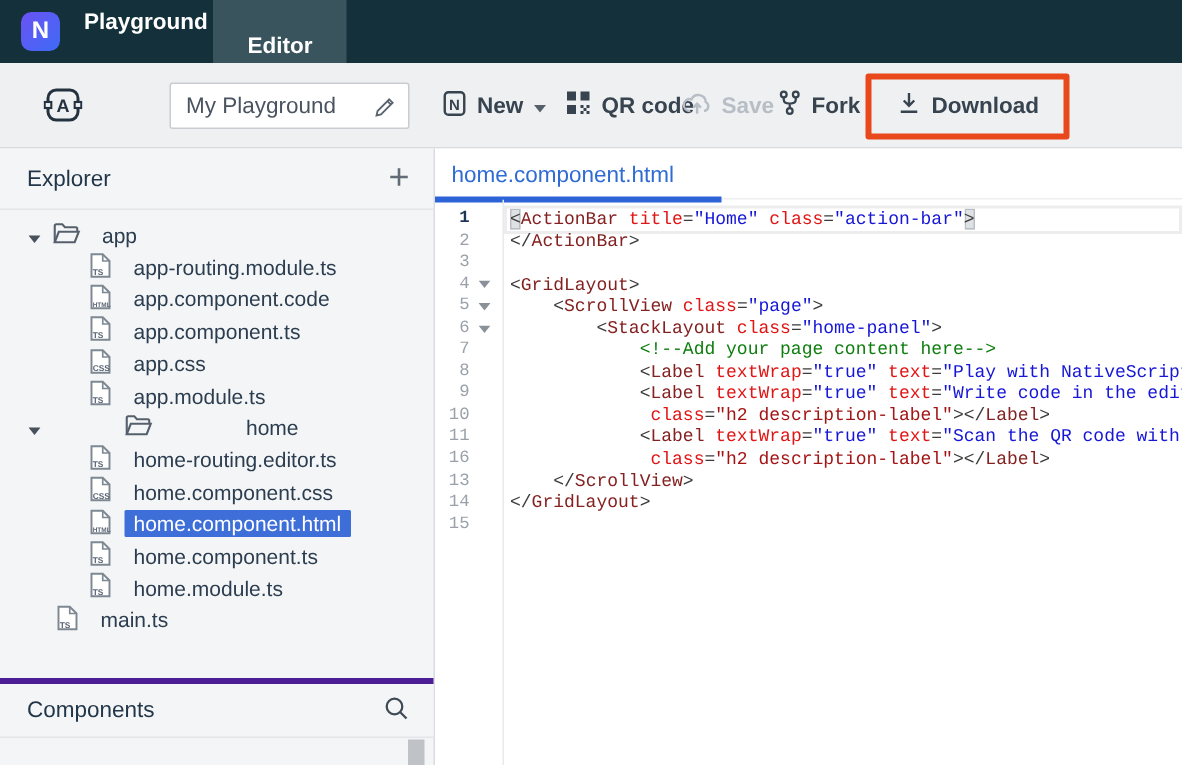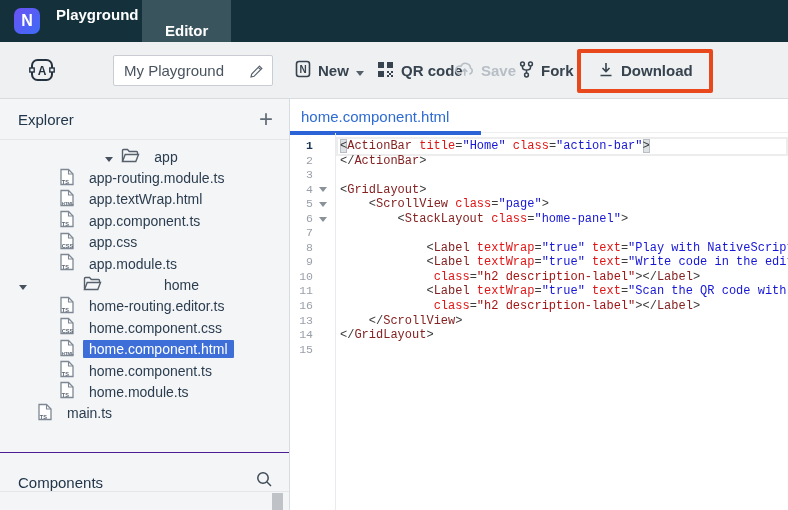--- a/index.html
+++ b/index.html
@@ -33,22 +33,22 @@
   .sidebar{position:absolute;left:0;top:99px;width:290px;height:411px;background:#f4f5f7;border-right:1px solid #d9dce0;}
   .panel-header{height:41px;display:flex;align-items:center;justify-content:space-between;padding:0 16px 0 18px;
                 font-size:15px;color:#223649;border-bottom:1px solid #e3e5e9;}
   .plus-btn{font-size:24px;font-weight:300;color:#626c76;line-height:20px;cursor:pointer;}
   .tree{padding-top:6px;}
   .tree-row{height:21.4px;display:flex;align-items:center;font-size:14px;color:#2b3d4f;cursor:pointer;white-space:nowrap;}
   .tree-row .caret{margin-right:8px;}
   .tree-row .ficon{margin-right:8px;flex:none;}
   .tree-row .lbl{padding:1px 6px;border-radius:1px;}
   .tree-row .lbl.sel{background:var(--selection);color:#fff;}
-  .components{position:absolute;left:0;top:353px;width:289px;height:40px;background:#f4f5f7;border-top:1px solid #4c1d95;border-bottom:1px solid #e3e5e9;
-              display:flex;align-items:flex-end;justify-content:space-between;padding:0 16px 0 18px;font-size:15px;color:#223649;}
+  .components{position:absolute;left:0;top:353px;width:289px;height:40px;background:#f4f5f7;border-top:4px solid #4c1d95;border-bottom:1px solid #e3e5e9;
+              display:flex;align-items:center;justify-content:space-between;padding:0 16px 0 18px;font-size:15px;color:#223649;}
   .side-thumb{position:absolute;right:6px;top:394px;width:11px;height:17px;background:#bfc2c7;}
 
   
   .editor-area{position:absolute;left:290px;top:99px;width:498px;height:411px;background:#fff;}
   .tabbar{position:relative;height:34px;border-bottom:1px solid #eceef0;}
   .tab{position:absolute;left:0;top:0;height:34px;padding:0 32px 0 11px;display:flex;align-items:center;
        font-size:15px;color:#2e6bd3;cursor:pointer;}
   .tab::after{content:"";position:absolute;left:0;right:0;bottom:-2px;height:4px;background:var(--accent);}
   .code-wrap{position:relative;display:flex;height:377px;overflow:hidden;
              font-family:"Liberation Mono","DejaVu Sans Mono",monospace;font-size:12px;line-height:14.55px;}
@@ -134,21 +134,21 @@
     </div>
   <div class="hl-box"></div>
 </div>
 
 <div class="sidebar">
   <div class="panel-header">
     <span>Explorer</span>
     <span class="plus-btn">+</span>
   </div>
   <div class="tree" id="tree">
-      <div class="tree-row" style=" justify-content: center;">
+      <div class="tree-row" style="padding-left: 19px;">
         <span class="caret"><svg width="8" height="6" viewBox="0 0 8 6">
             <path d="M0 1 h8 L4 6 z" fill="#46515d"></path>
           </svg></span>
         <span class="ficon"><svg width="19" height="15" viewBox="0 0 19 15">
             <path d="M1.5 13.5 V2.5 q0-1 1-1 h4 l1.8 2 h7.2 q1 0 1 1 v2" fill="none" stroke="#55606c" stroke-width="1.4"></path>
             <path d="M1.5 13.5 L4.2 6.5 h13.3 L14.8 13.5 z" fill="none" stroke="#55606c" stroke-width="1.4"></path>
           </svg></span>
         <span class="lbl">app</span>
       </div>
       <div class="tree-row" style="padding-left: 59px;">
@@ -158,21 +158,21 @@
             <text x="2.8" y="15.6" font-size="5.6" font-weight="bold" fill="#5a6573" font-family="Liberation Sans">TS</text>
           </svg></span>
         <span class="lbl">app-routing.module.ts</span>
       </div>
       <div class="tree-row" style="padding-left: 59px;">
         <span class="ficon"><svg width="16" height="18" viewBox="0 0 16 18">
             <path d="M2 1.5 h7.5 L14 6 V16.5 H2 z" fill="#fff" stroke="#7e8893" stroke-width="1.3"></path>
             <path d="M9.5 1.5 V6 H14" fill="none" stroke="#7e8893" stroke-width="1.1"></path>
             <text x="2.8" y="15.6" font-size="4.3" font-weight="bold" fill="#5a6573" font-family="Liberation Sans">HTML</text>
           </svg></span>
-        <span class="lbl">app.textWrap.html</span>
+        <span class="lbl">app.component.code</span>
       </div>
       <div class="tree-row" style="padding-left: 59px;">
         <span class="ficon"><svg width="16" height="18" viewBox="0 0 16 18">
             <path d="M2 1.5 h7.5 L14 6 V16.5 H2 z" fill="#fff" stroke="#7e8893" stroke-width="1.3"></path>
             <path d="M9.5 1.5 V6 H14" fill="none" stroke="#7e8893" stroke-width="1.1"></path>
             <text x="2.8" y="15.6" font-size="5.6" font-weight="bold" fill="#5a6573" font-family="Liberation Sans">TS</text>
           </svg></span>
         <span class="lbl">app.component.ts</span>
       </div>
       <div class="tree-row" style="padding-left: 59px;">
@@ -344,21 +344,21 @@
           <span class="fold"></span>
         </div>
       </div>
     <div class="code" id="code">
         <div class="c-line"><span class="tok-dh">&lt;</span><span class="tok-t">ActionBar</span><span class="tok-p"> </span><span class="tok-a">title</span><span class="tok-d">=</span><span class="tok-v">"Home"</span><span class="tok-p"> </span><span class="tok-a">class</span><span class="tok-d">=</span><span class="tok-v">"action-bar"</span><span class="tok-dh">&gt;</span></div>
         <div class="c-line"><span class="tok-d">&lt;/</span><span class="tok-t">ActionBar</span><span class="tok-d">&gt;</span></div>
         <div class="c-line">&nbsp;</div>
         <div class="c-line"><span class="tok-d">&lt;</span><span class="tok-t">GridLayout</span><span class="tok-d">&gt;</span></div>
         <div class="c-line"><span class="tok-p">    </span><span class="tok-d">&lt;</span><span class="tok-t">ScrollView</span><span class="tok-p"> </span><span class="tok-a">class</span><span class="tok-d">=</span><span class="tok-v">"page"</span><span class="tok-d">&gt;</span></div>
         <div class="c-line"><span class="tok-p">        </span><span class="tok-d">&lt;</span><span class="tok-t">StackLayout</span><span class="tok-p"> </span><span class="tok-a">class</span><span class="tok-d">=</span><span class="tok-v">"home-panel"</span><span class="tok-d">&gt;</span></div>
-        <div class="c-line"><span class="tok-p">            </span></div>
+        <div class="c-line"><span class="tok-p">            </span><span class="tok-c">&lt;!--Add your page content here--&gt;</span></div>
         <div class="c-line"><span class="tok-p">            </span><span class="tok-d">&lt;</span><span class="tok-t">Label</span><span class="tok-p"> </span><span class="tok-a">textWrap</span><span class="tok-d">=</span><span class="tok-v">"true"</span><span class="tok-p"> </span><span class="tok-a">text</span><span class="tok-d">=</span><span class="tok-v">"Play with NativeScript!"</span></div>
         <div class="c-line"><span class="tok-p">            </span><span class="tok-d">&lt;</span><span class="tok-t">Label</span><span class="tok-p"> </span><span class="tok-a">textWrap</span><span class="tok-d">=</span><span class="tok-v">"true"</span><span class="tok-p"> </span><span class="tok-a">text</span><span class="tok-d">=</span><span class="tok-v">"Write code in the editor"</span></div>
         <div class="c-line"><span class="tok-p">             </span><span class="tok-a">class</span><span class="tok-d">=</span><span class="tok-s">"h2 description-label"</span><span class="tok-d">&gt;&lt;/</span><span class="tok-t">Label</span><span class="tok-d">&gt;</span></div>
         <div class="c-line"><span class="tok-p">            </span><span class="tok-d">&lt;</span><span class="tok-t">Label</span><span class="tok-p"> </span><span class="tok-a">textWrap</span><span class="tok-d">=</span><span class="tok-v">"true"</span><span class="tok-p"> </span><span class="tok-a">text</span><span class="tok-d">=</span><span class="tok-v">"Scan the QR code with "</span></div>
         <div class="c-line"><span class="tok-p">             </span><span class="tok-a">class</span><span class="tok-d">=</span><span class="tok-s">"h2 description-label"</span><span class="tok-d">&gt;&lt;/</span><span class="tok-t">Label</span><span class="tok-d">&gt;</span></div>
         <div class="c-line"><span class="tok-p">    </span><span class="tok-d">&lt;/</span><span class="tok-t">ScrollView</span><span class="tok-d">&gt;</span></div>
         <div class="c-line"><span class="tok-d">&lt;/</span><span class="tok-t">GridLayout</span><span class="tok-d">&gt;</span></div>
       </div>
   </div>
 </div>

